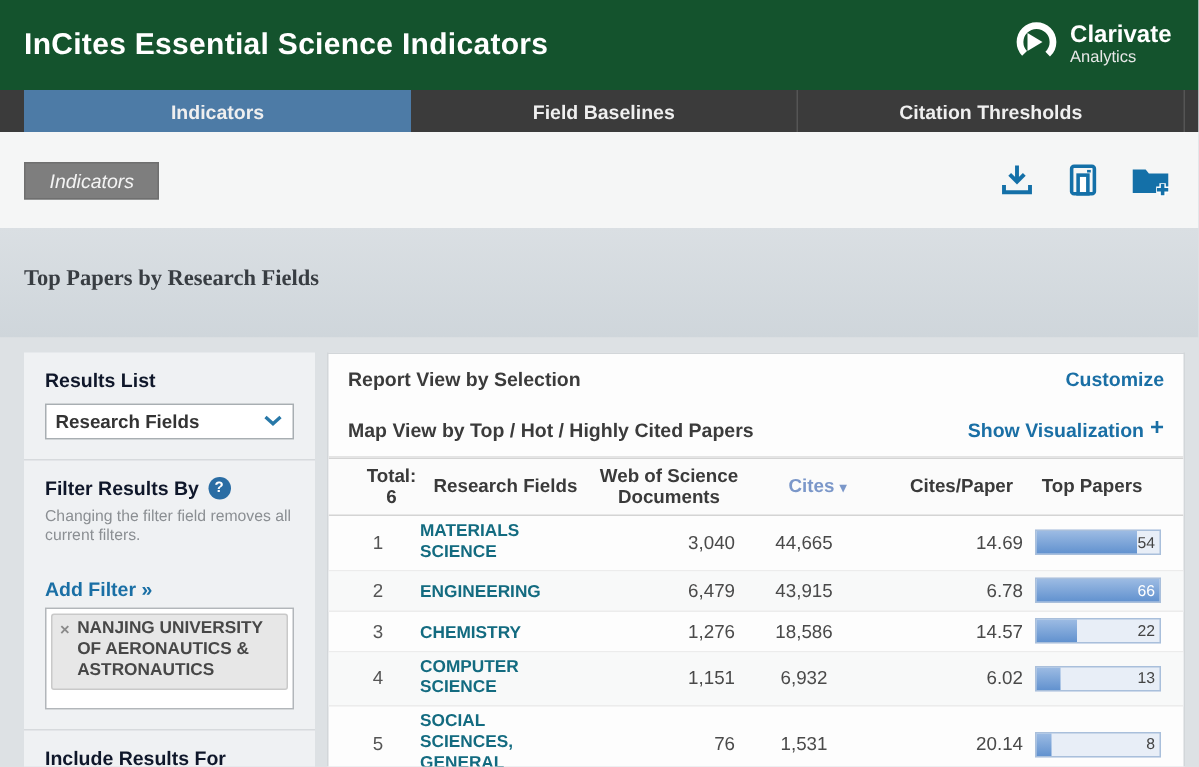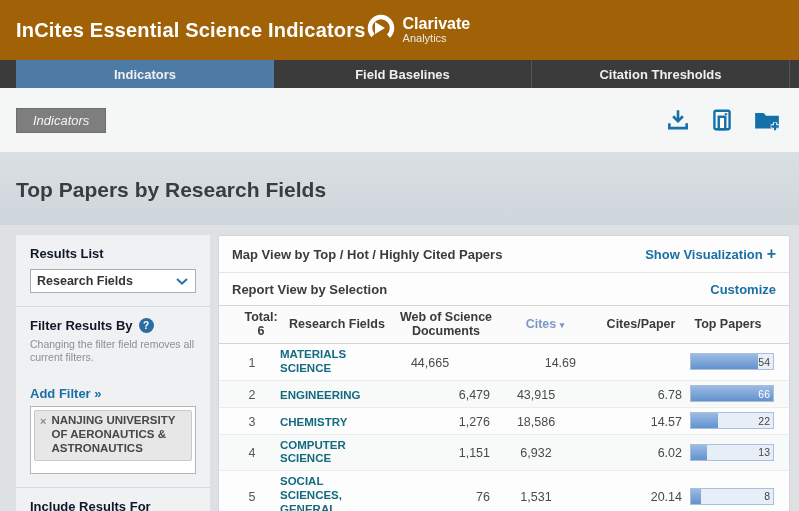--- a/index.html
+++ b/index.html
@@ -1,22 +1,22 @@
 <!DOCTYPE html>
 <html><head>
 <meta charset="utf-8">
 <style>
   * { margin:0; padding:0; box-sizing:border-box; }
   html,body { width:799px; height:511px; overflow:hidden; background:#dde1e4;
               font-family:"Liberation Sans", sans-serif; }
   .app { width:799px; height:511px; display:flex; flex-direction:column; }
 
   
-  .hdr { height:60px; background:#a16207; display:flex; align-items:center;
-         padding:0 18px 0 16px; flex:0 0 auto; }
+  .hdr { height:60px; background:#14532d; display:flex; align-items:center;
+         justify-content:space-between; padding:0 18px 0 16px; flex:0 0 auto; }
   .hdr-title { color:#fff; font-size:20px; font-weight:bold; letter-spacing:.2px; }
   .brand { display:flex; align-items:center; gap:7px; }
   .brand-txt { color:#fff; line-height:1.05; }
   .brand-name { font-size:16px; font-weight:bold; }
   .brand-sub { font-size:11px; color:#e8e8e8; }
 
   
   .tabs { height:28px; background:#3b3b3b; display:flex; padding-left:16px; flex:0 0 auto; }
   .tab { width:258px; display:flex; align-items:center; justify-content:center;
          color:#efefef; font-size:13px; font-weight:bold; cursor:pointer;
@@ -27,21 +27,21 @@
   .toolbar { height:64px; background:#f5f6f6; display:flex; align-items:center;
              padding:0 18px 0 16px; flex:0 0 auto; }
   .crumb-btn { background:#7e7e7e; border:1px solid #6f6f6f; color:#f4f4f4;
                font-style:italic; font-size:13px; padding:4px 16px; cursor:pointer; }
   .tool-icons { margin-left:auto; display:flex; align-items:center; gap:18px; }
   .tool-icons svg { display:block; cursor:pointer; }
 
   
   .titleband { height:73px; background:linear-gradient(#dadfe3,#cfd6db);
                padding:26px 16px 0; flex:0 0 auto; }
-  .titleband h1 { font-size:21px; font-weight:bold; color:#383d42; }
+  .titleband h1 { font-size:15px; font-weight:bold; color:#383d42;font-family:Liberation Serif, serif; }
 
   
   .content { flex:1; display:flex; gap:8px; padding:10px 9px 0 16px; background:#dde1e4; }
 
   
   .sidebar { width:194px; background:#eff1f3; flex:0 0 auto;
              display:flex; flex-direction:column; }
   .side-sec { padding:11px 14px 13px; }
   .side-div { height:1px; background:#d7dadd; }
   .side-label { font-size:13px; font-weight:bold; color:#0f172a; margin-bottom:8px; }
@@ -205,30 +205,30 @@
       <div class="side-sec">
         <div class="side-label">Include Results For</div>
         <div class="select">
           
           
         </div>
       </div>
     </div>
 
     <div class="main">
+      <div class="viewrow r2">
+        <div class="view-title">Report View by Selection</div>
+        <div class="view-action">Customize</div>
+      </div>
       <div class="viewrow r1">
         <div class="view-title">Map View by Top / Hot / Highly Cited Papers</div>
         <div class="view-action">
           <span>Show Visualization</span>
           <span class="plus">+</span>
         </div>
-      </div>
-      <div class="viewrow r2">
-        <div class="view-title">Report View by Selection</div>
-        <div class="view-action">Customize</div>
       </div>
 
       <div class="tbl">
         <div class="thead">
           <div class="th c-rank">
             <div>Total:</div>
             <div>6</div>
           </div>
           <div class="th c-field">Research Fields</div>
           <div class="th c-wos">Web of Science Documents</div>
@@ -236,20 +236,21 @@
             <span>Cites</span>
             <span class="arrow">▾</span>
           </div>
           <div class="th c-cpp">Cites/Paper</div>
           <div class="th c-top">Top Papers</div>
         </div>
         <div id="tbody">
             <div class="trow">
               <div class="c-rank"><span class="rank-val">1</span></div>
               <div class="c-field"><a class="field-link">MATERIALS SCIENCE</a></div>
+              <div class="c-wos"><span class="num-val">3,040</span></div>
               <div class="c-cites"><span class="num-val">44,665</span></div>
               <div class="c-cpp"><span class="num-val">14.69</span></div>
               <div class="c-top">
                 <div class="bar">
                   <div class="fill" style="width: 82%;"></div>
                   <span class="barval">54</span>
                 </div>
               </div>
             </div>
             <div class="trow">

